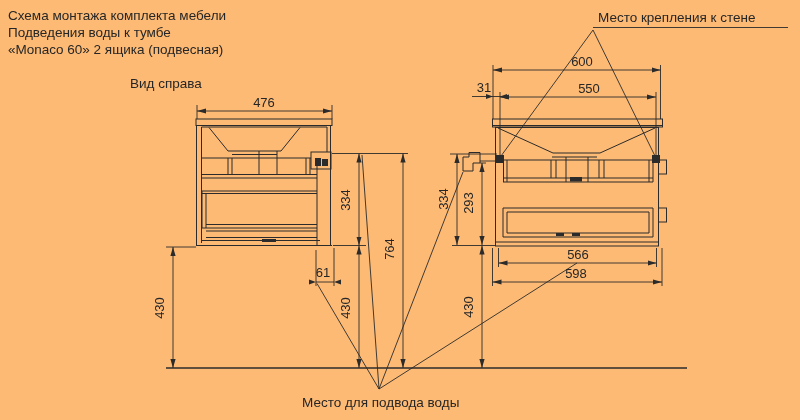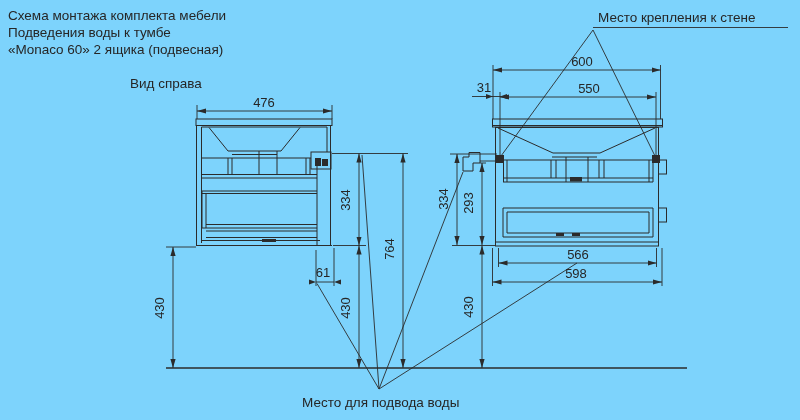--- a/index.html
+++ b/index.html
@@ -1,16 +1,16 @@
 <!DOCTYPE html>
 <html><head>
 <meta charset="utf-8">
 <style>
   html,body{margin:0;padding:0;background:#ffffff;}
-  .stage{width:800px;height:420px;position:relative;background:#7dd3fc;overflow:hidden;}
+  .stage{width:800px;height:420px;position:relative;background:#fdba74;overflow:hidden;}
   svg{display:block;}
   text{font-family:"Liberation Sans","DejaVu Sans",sans-serif;fill:#262626;}
   .t-title{font-size:13.5px;}
   .t-label{font-size:13.5px;}
   .t-dim{font-size:13px;}
   .ln{stroke:#2b2b2b;stroke-width:1;fill:none;}
   .ln-thick{stroke:#2b2b2b;stroke-width:1.4;fill:none;}
   .ext{stroke:#2b2b2b;stroke-width:0.9;fill:none;}
   .dim{stroke:#2b2b2b;stroke-width:0.9;fill:none;}
   .solid{fill:#2b2b2b;stroke:none;}

